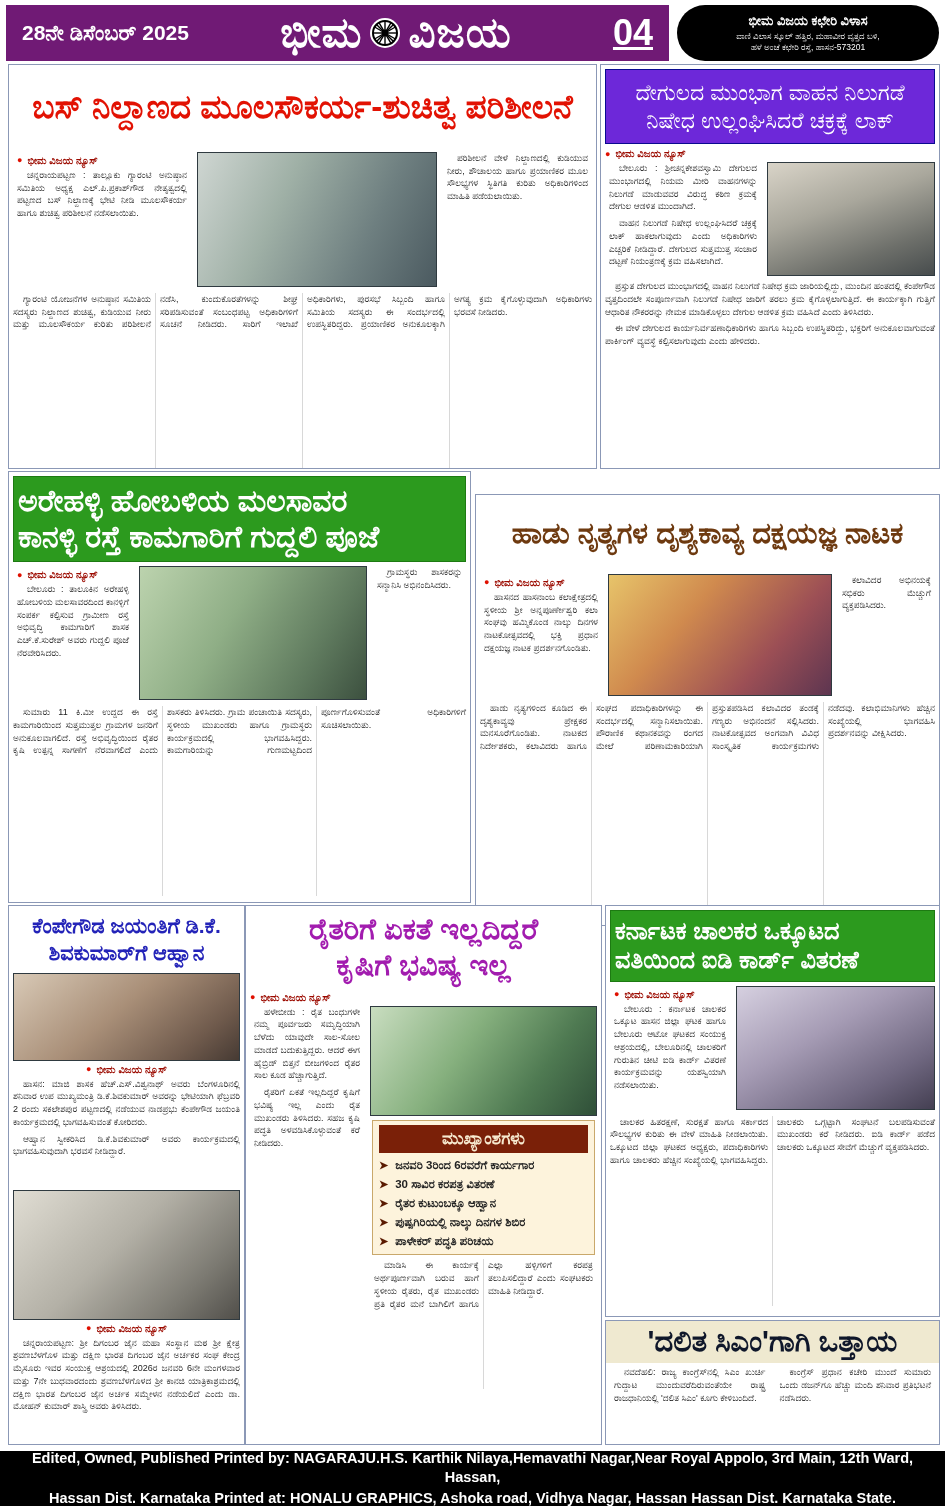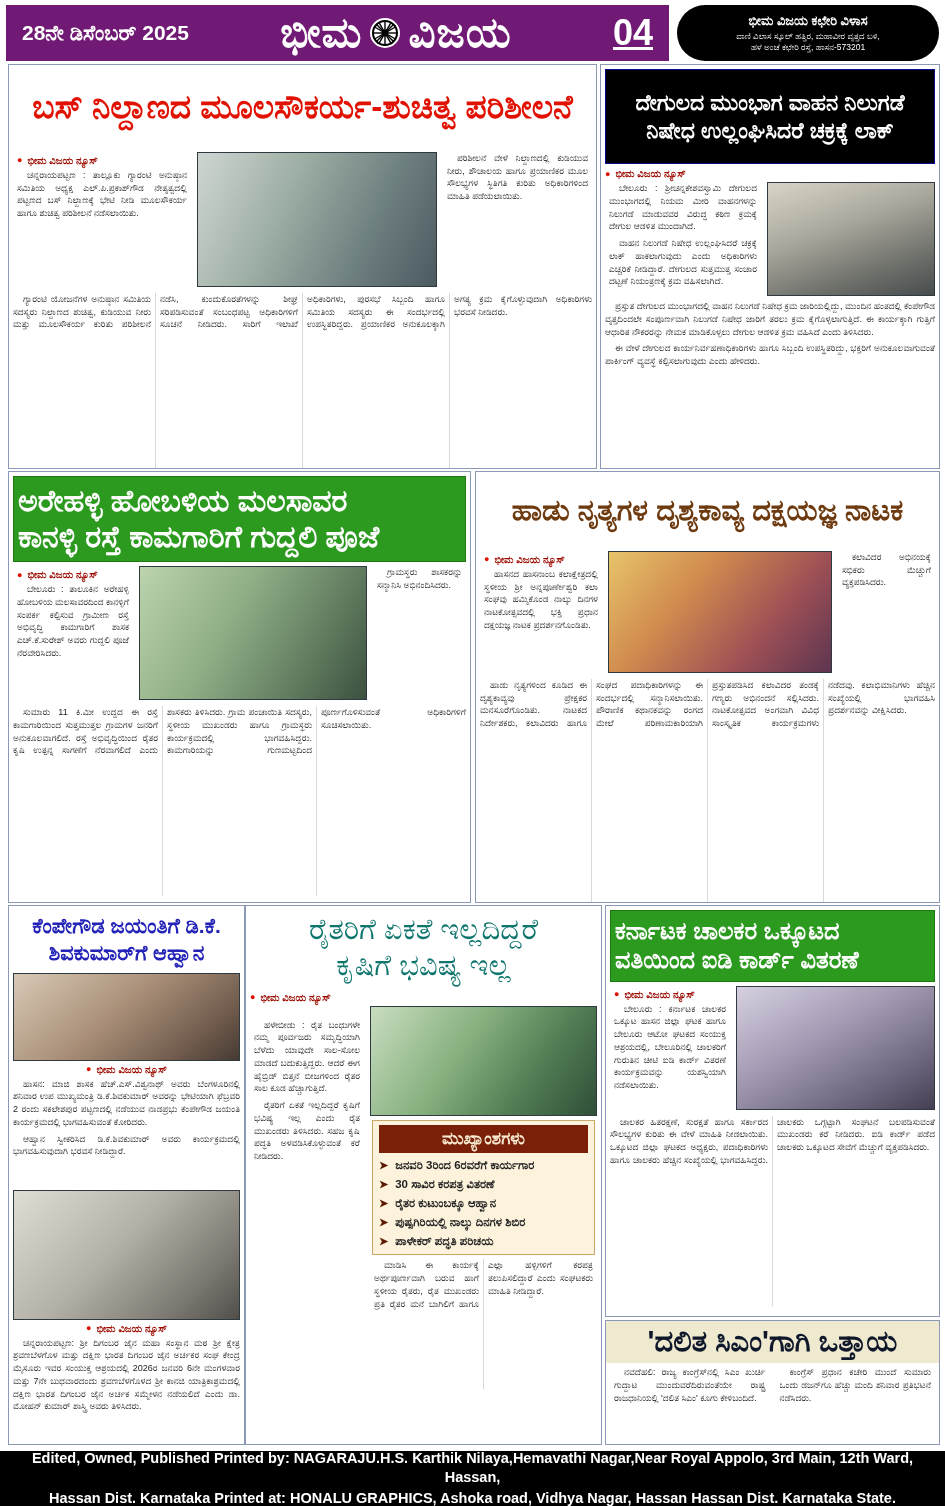--- a/index.html
+++ b/index.html
@@ -32,27 +32,27 @@
   .ph1{background:linear-gradient(115deg,#cfd6d2 0%,#9fb0a6 35%,#6e7f80 70%,#4b5a60 100%);}
   .ph2{background:linear-gradient(160deg,#d9d4c8 0%,#a9a79c 40%,#6d6f6a 75%,#474c4d 100%);}
   .ph3{background:linear-gradient(120deg,#bcd3ae 0%,#8fae86 40%,#5f7a5e 75%,#3c503f 100%);}
   .ph4{background:linear-gradient(130deg,#e7c46a 0%,#d08a4e 35%,#9c4f55 70%,#5d3550 100%);}
   .ph5{background:linear-gradient(140deg,#d8c9b6 0%,#a98f78 45%,#6f5a4c 80%,#463a33 100%);}
   .ph6{background:linear-gradient(125deg,#c9ddc0 0%,#86b07e 40%,#4f7a52 72%,#2f4f38 100%);}
   .ph7{background:linear-gradient(150deg,#d6d0e0 0%,#a59bb4 40%,#6f6780 75%,#443f52 100%);}
   .ph8{background:linear-gradient(135deg,#e0ddd3 0%,#b3b0a6 45%,#7c7a72 78%,#514f4a 100%);}
   
   .hl-red{color:#e21203;font-weight:bold;text-align:center;font-size:33px;line-height:1.05;padding:3px 2px 5px;}
-  .hl-bluebox{background:#000000;color:#fff;font-weight:bold;text-align:center;font-size:22px;line-height:1.25;
-              margin:4px;padding:19px 4px;border:1px solid #0a0a90;}
+  .hl-bluebox{background:#6d28d9;color:#fff;font-weight:normal;text-align:center;font-size:22px;line-height:1.25;
+              margin:4px;padding:9px 4px;border:1px solid #0a0a90;}
   .hl-greenbox{background:#2c9a1e;color:#fff;font-weight:bold;line-height:1.2;
                margin:4px;padding:6px 4px;border:1px solid #1d7a12;}
   .hl-brown{color:#6e3a10;font-weight:bold;text-align:center;font-size:29px;line-height:1.1;padding:4px 2px;}
   .hl-blue{color:#2323b8;font-weight:bold;text-align:center;font-size:21px;line-height:1.3;padding:6px 2px;}
-  .hl-redc{color:#0f766e;font-weight:normal;text-align:center;font-size:29px;line-height:1.25;padding:5px 2px;}
+  .hl-redc{color:#a21caf;font-weight:bold;text-align:center;font-size:29px;line-height:1.25;padding:5px 2px;}
   .hl-dalit{background:#efe9d0;color:#0f172a;font-weight:bold;text-align:center;font-size:29px;padding:4px 2px;margin:0 0 3px 0;}
   
   .hbox{background:#fdf3dc;border:1px solid #c9a86b;margin:4px 2px;}
   .hbox-title{background:#7a2008;color:#f7ead0;font-weight:bold;text-align:center;font-size:17px;padding:4px 2px;margin:4px 6px;}
   .hbox ul{list-style:none;margin:4px 4px 6px;padding:0;}
   .hbox li{display:flex;gap:7px;align-items:flex-start;font-size:11.5px;font-weight:bold;color:#222;margin:6px 2px;}
   .hbox .arrow{color:#5a1a00;font-size:11px;line-height:1.2;}
   
   .footer{position:absolute;left:0;bottom:0;width:945px;height:55px;background:#000;color:#fff;
           display:flex;flex-direction:column;justify-content:center;text-align:center;gap:2px;}
@@ -162,21 +162,21 @@
         <div class="bodytxt">
             <p>ಗ್ರಾಮಸ್ಥರು ಶಾಸಕರನ್ನು ಸನ್ಮಾನಿಸಿ ಅಭಿನಂದಿಸಿದರು.</p>
           </div>
       </div>
     </div>
     <div class="bodytxt cols3" style="height:190px;margin-top:6px;">
       <p>ಸುಮಾರು 11 ಕಿ.ಮೀ ಉದ್ದದ ಈ ರಸ್ತೆ ಕಾಮಗಾರಿಯಿಂದ ಸುತ್ತಮುತ್ತಲ ಗ್ರಾಮಗಳ ಜನರಿಗೆ ಅನುಕೂಲವಾಗಲಿದೆ. ರಸ್ತೆ ಅಭಿವೃದ್ಧಿಯಿಂದ ರೈತರ ಕೃಷಿ ಉತ್ಪನ್ನ ಸಾಗಣೆಗೆ ನೆರವಾಗಲಿದೆ ಎಂದು ಶಾಸಕರು ತಿಳಿಸಿದರು. ಗ್ರಾಮ ಪಂಚಾಯಿತಿ ಸದಸ್ಯರು, ಸ್ಥಳೀಯ ಮುಖಂಡರು ಹಾಗೂ ಗ್ರಾಮಸ್ಥರು ಕಾರ್ಯಕ್ರಮದಲ್ಲಿ ಭಾಗವಹಿಸಿದ್ದರು. ಕಾಮಗಾರಿಯನ್ನು ಗುಣಮಟ್ಟದಿಂದ ಪೂರ್ಣಗೊಳಿಸುವಂತೆ ಅಧಿಕಾರಿಗಳಿಗೆ ಸೂಚಿಸಲಾಯಿತು.</p>
     </div>
   </article>
 
-  <article class="art" style="left:475px;top:471px;width:465px;height:432px;">
+  <article class="art" style="left:475px;top:494px;width:465px;height:432px;">
     <h1 class="hl-brown">ಹಾಡು ನೃತ್ಯಗಳ ದೃಶ್ಯಕಾವ್ಯ ದಕ್ಷಯಜ್ಞ ನಾಟಕ</h1>
     <div class="row" style="margin-top:2px;">
       <div style="width:122px;">
         <div class="byline">
           <span class="dot">●</span>
           <span>ಭೀಮ ವಿಜಯ ನ್ಯೂಸ್</span>
         </div>
         <div class="bodytxt">
             <p>ಹಾಸನದ ಹಾಸನಾಂಬ ಕಲಾಕ್ಷೇತ್ರದಲ್ಲಿ ಸ್ಥಳೀಯ ಶ್ರೀ ಅನ್ನಪೂರ್ಣೇಶ್ವರಿ ಕಲಾ ಸಂಘವು ಹಮ್ಮಿಕೊಂಡ ನಾಲ್ಕು ದಿನಗಳ ನಾಟಕೋತ್ಸವದಲ್ಲಿ ಭಕ್ತಿ ಪ್ರಧಾನ ದಕ್ಷಯಜ್ಞ ನಾಟಕ ಪ್ರದರ್ಶನಗೊಂಡಿತು.</p>
           </div>
@@ -220,21 +220,21 @@
   <article class="art" style="left:245px;top:905px;width:357px;height:540px;">
     <div class="hl-redc">
       <div>ರೈತರಿಗೆ ಏಕತೆ ಇಲ್ಲದಿದ್ದರೆ</div>
       <div>ಕೃಷಿಗೆ ಭವಿಷ್ಯ ಇಲ್ಲ</div>
     </div>
     <div class="byline">
       <span class="dot">●</span>
       <span>ಭೀಮ ವಿಜಯ ನ್ಯೂಸ್</span>
     </div>
     <div class="row" style="align-items:flex-start;">
-      <div style="width:114px;margin-top:13px;">
+      <div style="width:114px;">
         <div class="bodytxt">
           <p>ಹಳೇಬೀಡು : ರೈತ ಬಂಧುಗಳೇ ನಮ್ಮ ಪೂರ್ವಜರು ಸಮೃದ್ಧಿಯಾಗಿ ಬೆಳೆದು ಯಾವುದೇ ಸಾಲ-ಸೋಲ ಮಾಡದೆ ಬದುಕುತ್ತಿದ್ದರು. ಆದರೆ ಈಗ ಹೈಬ್ರಿಡ್ ಬಿತ್ತನೆ ಬೀಜಗಳಿಂದ ರೈತರ ಸಾಲ ಕೂಡ ಹೆಚ್ಚಾಗುತ್ತಿದೆ.</p>
           <p>ರೈತರಿಗೆ ಏಕತೆ ಇಲ್ಲದಿದ್ದರೆ ಕೃಷಿಗೆ ಭವಿಷ್ಯ ಇಲ್ಲ ಎಂದು ರೈತ ಮುಖಂಡರು ತಿಳಿಸಿದರು. ಸಹಜ ಕೃಷಿ ಪದ್ಧತಿ ಅಳವಡಿಸಿಕೊಳ್ಳುವಂತೆ ಕರೆ ನೀಡಿದರು.</p>
         </div>
       </div>
       <div style="flex:1;">
         <div class="ph ph6" style="width:100%;height:110px;box-sizing:border-box;"></div>
         <div class="hbox">
           <div class="hbox-title">ಮುಖ್ಯಾಂಶಗಳು</div>
           <ul>

